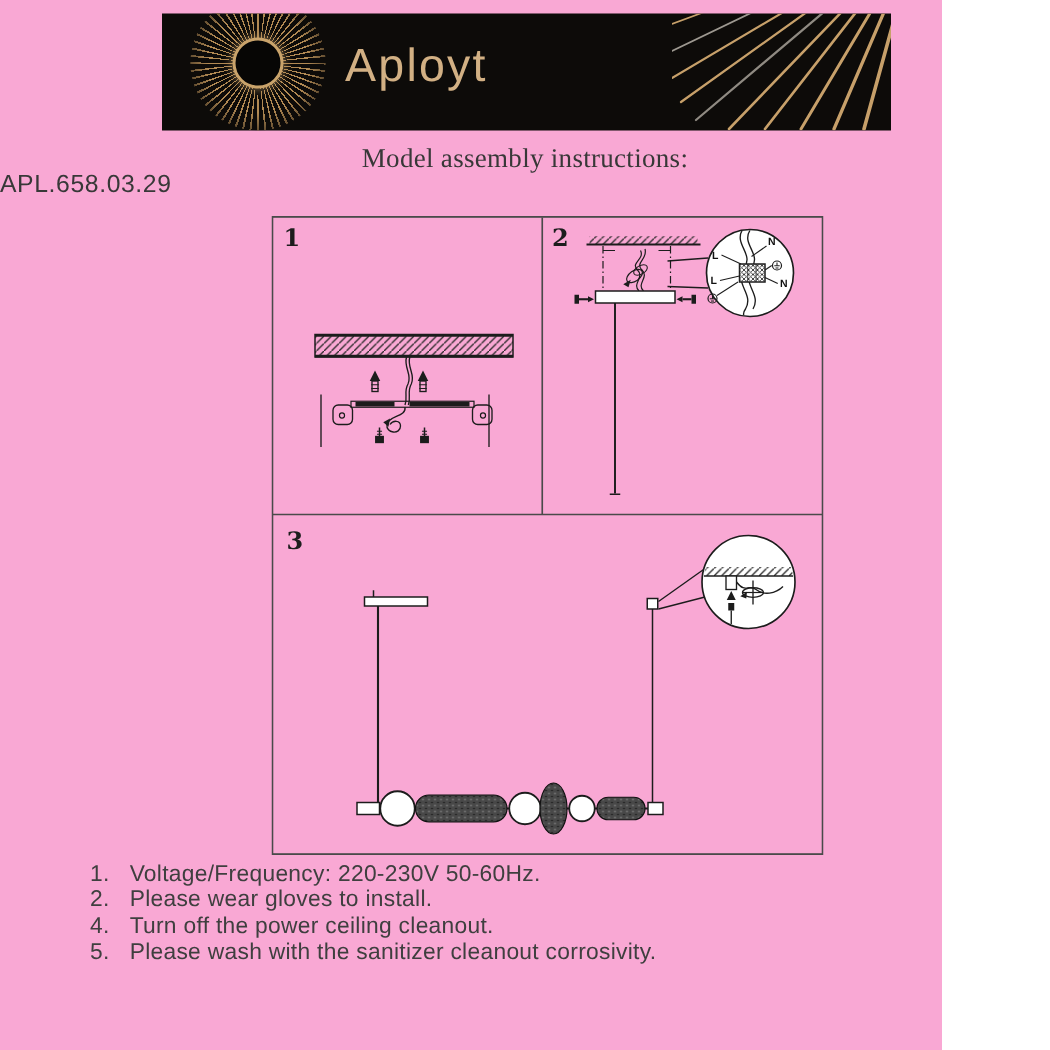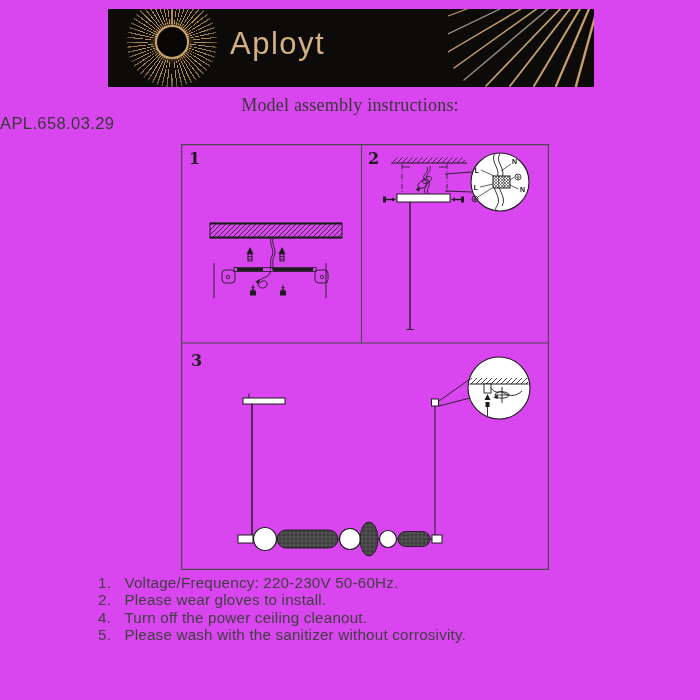--- a/index.html
+++ b/index.html
@@ -1,16 +1,16 @@
 <!DOCTYPE html>
 <html><head>
 <meta charset="utf-8">
 <style>
   html,body{margin:0;padding:0;background:#ffffff;}
-  .page{position:relative;width:700px;height:700px;background:#d946ef;overflow:hidden;
+  .page{position:relative;width:628px;height:700px;background:#f9a8d4;overflow:hidden;
         font-family:"Liberation Sans", sans-serif;}
 
   
   .banner{position:absolute;left:108px;top:9px;width:486px;height:78px;background:#0d0b09;overflow:hidden;}
   .burst{position:absolute;left:19px;top:-12px;width:90px;height:90px;border-radius:50%;
          background:repeating-conic-gradient(#b28a54 0deg 1.7deg, rgba(0,0,0,0) 1.7deg 6.4deg);}
   .burst::after{content:"";position:absolute;inset:0;border-radius:50%;
          background:radial-gradient(circle, rgba(13,11,9,0) 0 52%, #0d0b09 92%);}
   .burst-disc{position:absolute;left:47px;top:16px;width:30px;height:30px;border-radius:50%;
          background:#070605;border:2px solid #c9a36b;box-shadow:0 0 6px 1px rgba(201,163,107,.55);}
@@ -24,21 +24,21 @@
   .title2{position:absolute;left:0;top:114px;width:700px;text-align:left;
           font-size:16.5px;color:#383838;letter-spacing:.4px;}
 
   
   .diagram{position:absolute;left:181px;top:144px;width:368px;height:426px;}
   .stepnum{position:absolute;font-family:"DejaVu Serif", serif;font-size:16px;font-weight:600;color:#1d1d1d;}
   .n1{left:8px;top:5px;} .n2{left:187px;top:5px;} .n3{left:10px;top:207px;}
 
   
   .instructions{position:absolute;left:0;top:574px;width:700px;}
-  .ins-row{padding-left:98px;font-size:15.2px;line-height:17.4px;color:#3f3f3f;letter-spacing:.2px;}
+  .ins-row{padding-left:60px;font-size:15.2px;line-height:17.4px;color:#3f3f3f;letter-spacing:.2px;}
   .ins-num{display:inline-block;width:22px;}
   .ins-text{display:inline-block;}
 </style>
 </head>
 <body>
 
 <div class="page">
 
   <div class="banner">
     <div class="burst"></div>
@@ -274,17 +274,17 @@
     <div class="ins-row">
       <span class="ins-num">2.</span>
       <span class="ins-text">Please wear gloves to install.</span>
     </div>
     <div class="ins-row">
       <span class="ins-num">4.</span>
       <span class="ins-text">Turn off the power ceiling cleanout.</span>
     </div>
     <div class="ins-row">
       <span class="ins-num">5.</span>
-      <span class="ins-text">Please wash with the sanitizer without corrosivity.</span>
+      <span class="ins-text">Please wash with the sanitizer cleanout corrosivity.</span>
     </div>
   </div>
 
 </div>
 
 </body></html>

